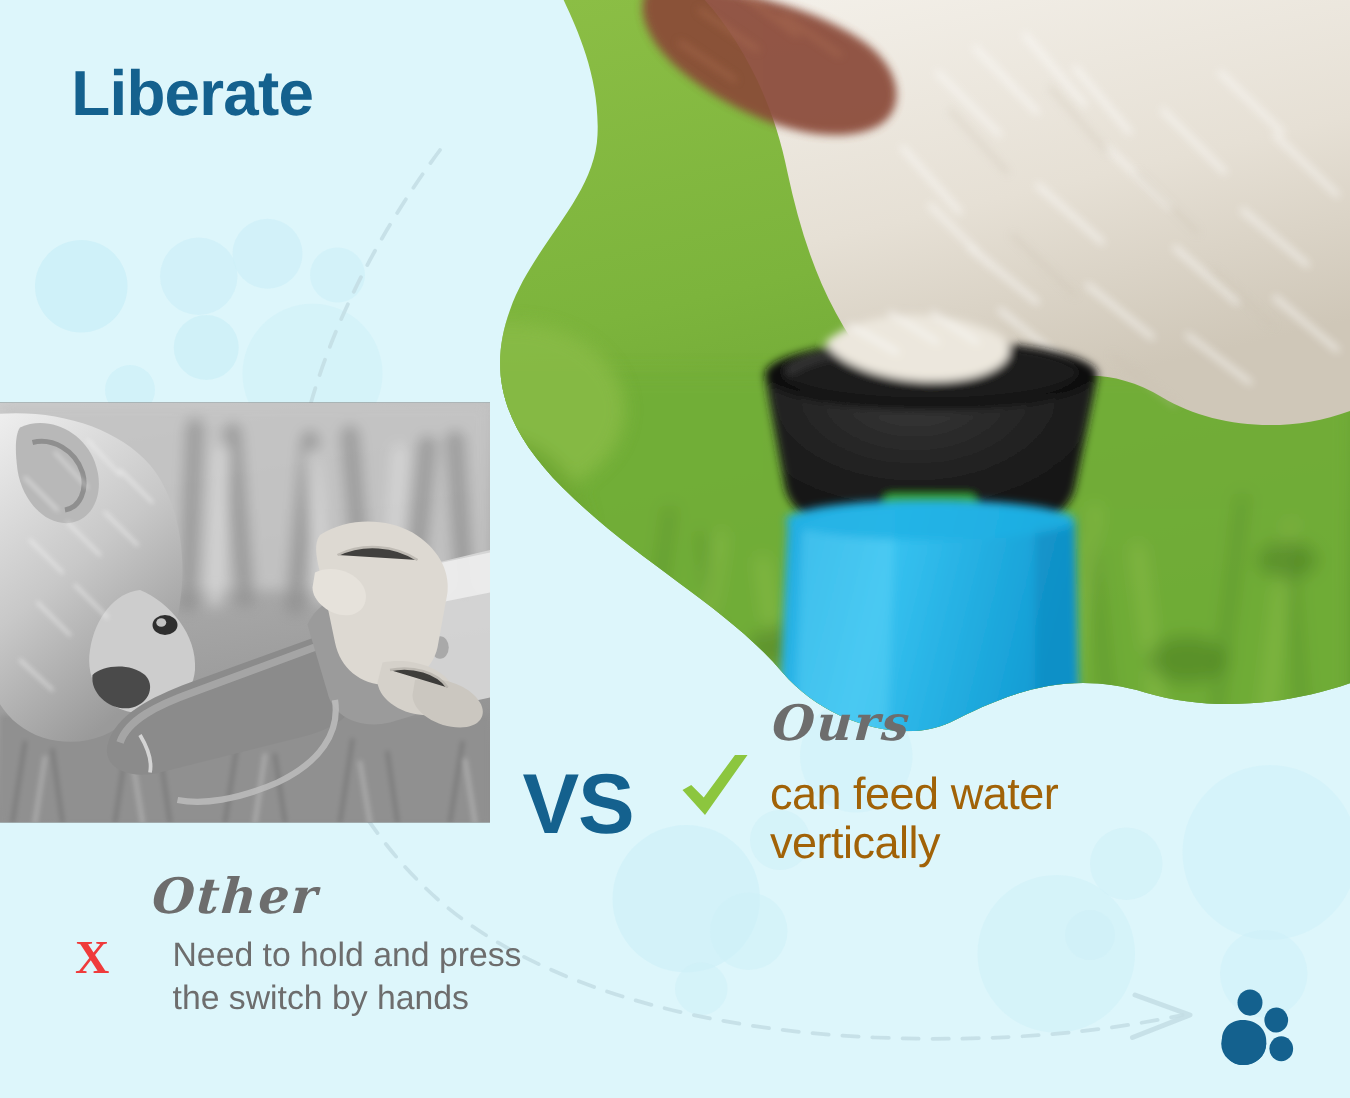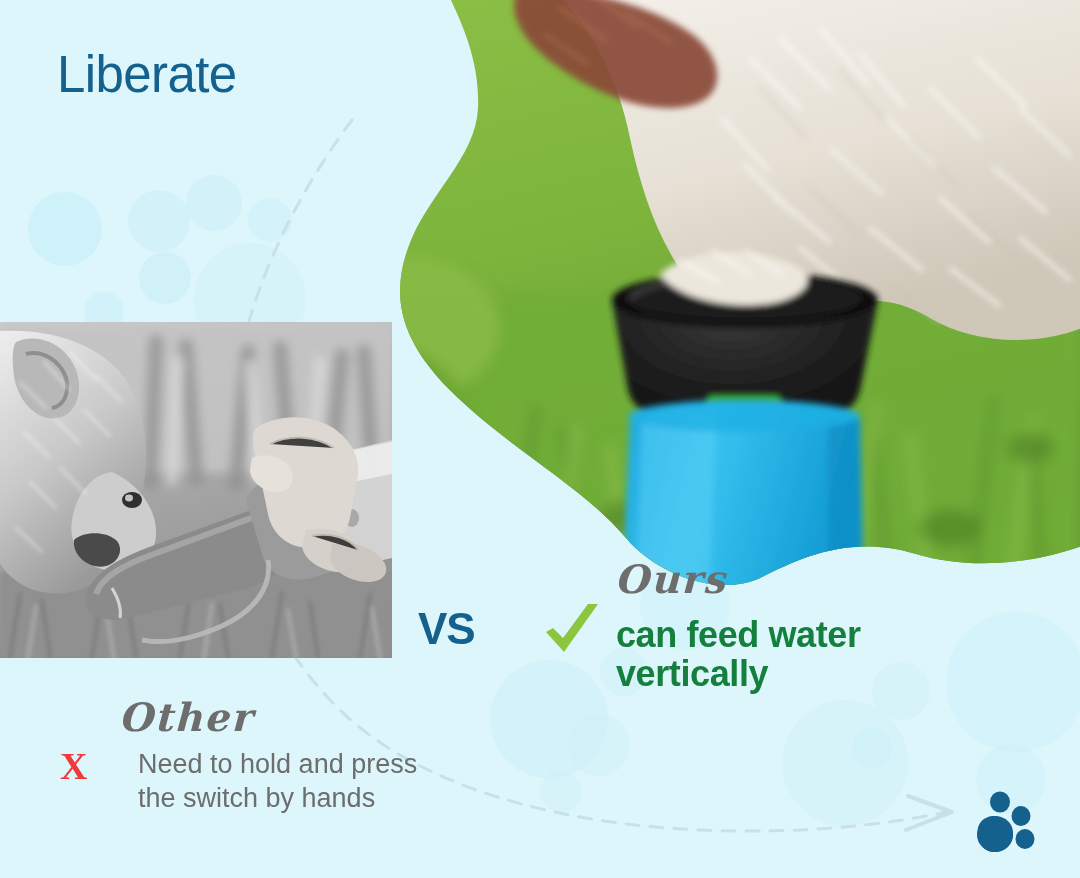--- a/index.html
+++ b/index.html
@@ -42,29 +42,29 @@
   }
   .photo-bw svg{display:block;width:100%;height:100%;}
 
   
   .headline{
     position:absolute;
     left:57px;top:48px;
     width:300px;
     color:#14618e;
     font-size:51px;
-    font-weight:normal;
+    font-weight:bold;
     line-height:1.07;
     letter-spacing:-0.6px;
   }
   .vs{
     position:absolute;
     left:418px;top:604px;
     color:#14618e;
-    font-size:44px;
+    font-size:68px;
     font-weight:bold;
     letter-spacing:-1px;
   }
   .check-icon{
     position:absolute;
     left:540px;top:602px;
     width:64px;height:62px;
   }
   .x-icon{
     position:absolute;
@@ -93,23 +93,23 @@
     font-family:"DejaVu Serif",serif;
     font-style:italic;
     font-weight:bold;
     letter-spacing:1.5px;
     transform:skewX(-4deg);
   }
   .ours-benefit{
     position:absolute;
     left:616px;top:616px;
     width:370px;
-    color:#15803d;
+    color:#a16207;
     font-size:36px;
-    font-weight:bold;
+    font-weight:normal;
     line-height:1.08;
     letter-spacing:-0.4px;
   }
   .other-drawback{
     position:absolute;
     left:117px;top:748px;
     width:400px;
     color:#6d6d6d;
     font-size:27px;
     font-weight:normal;

